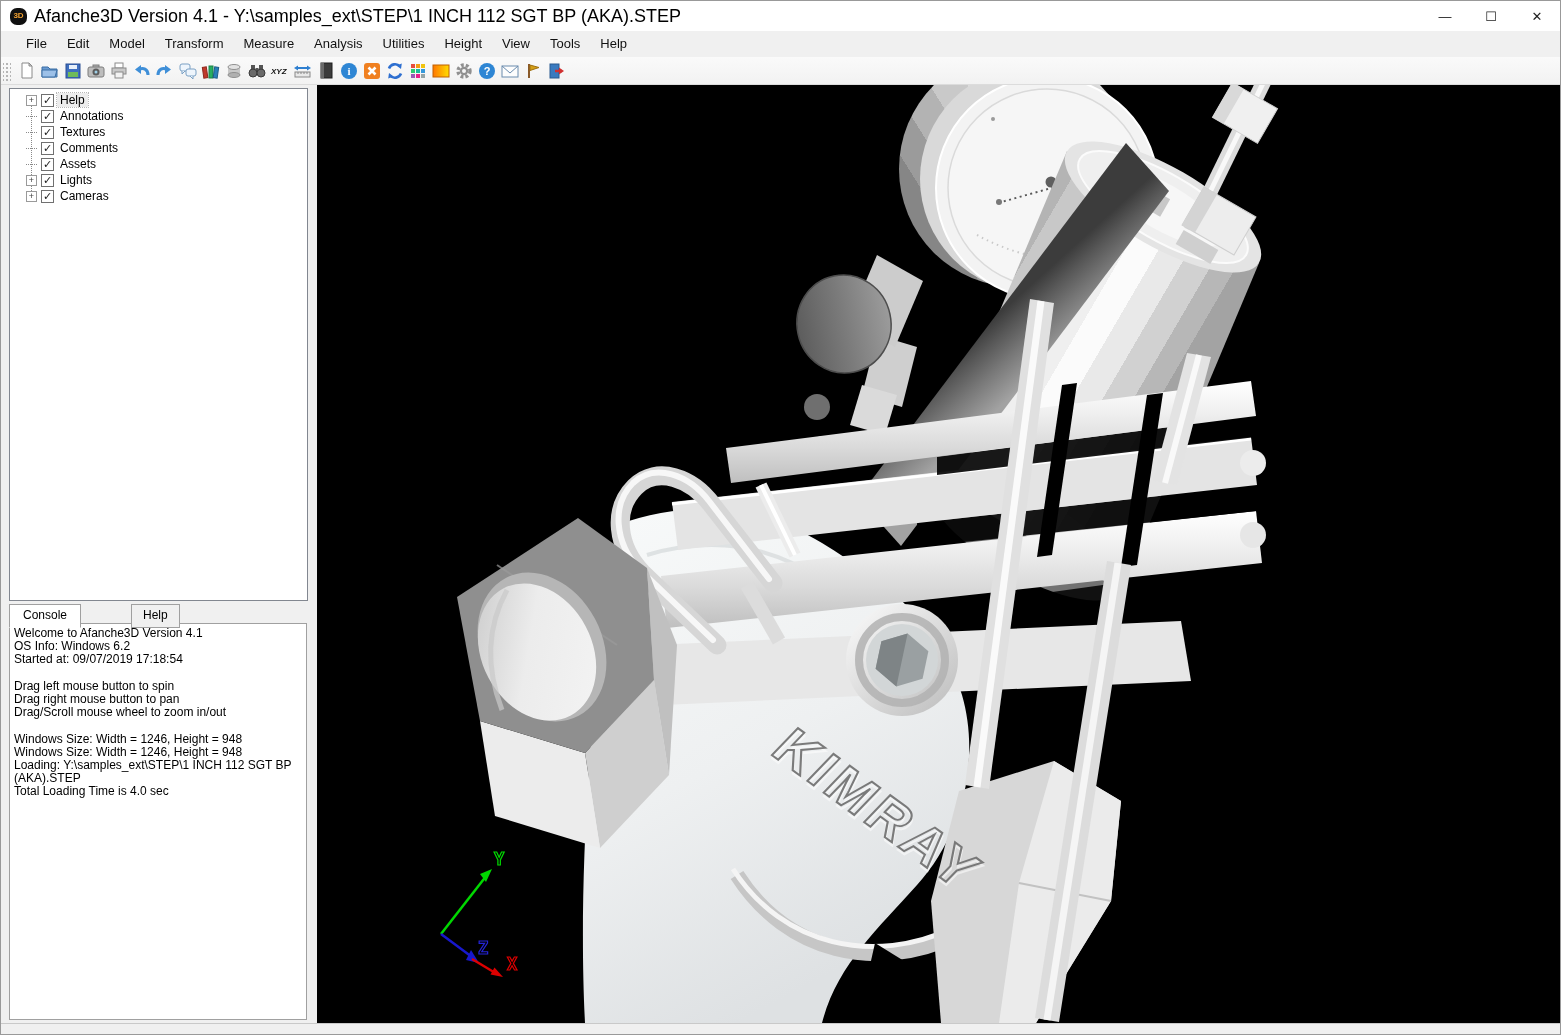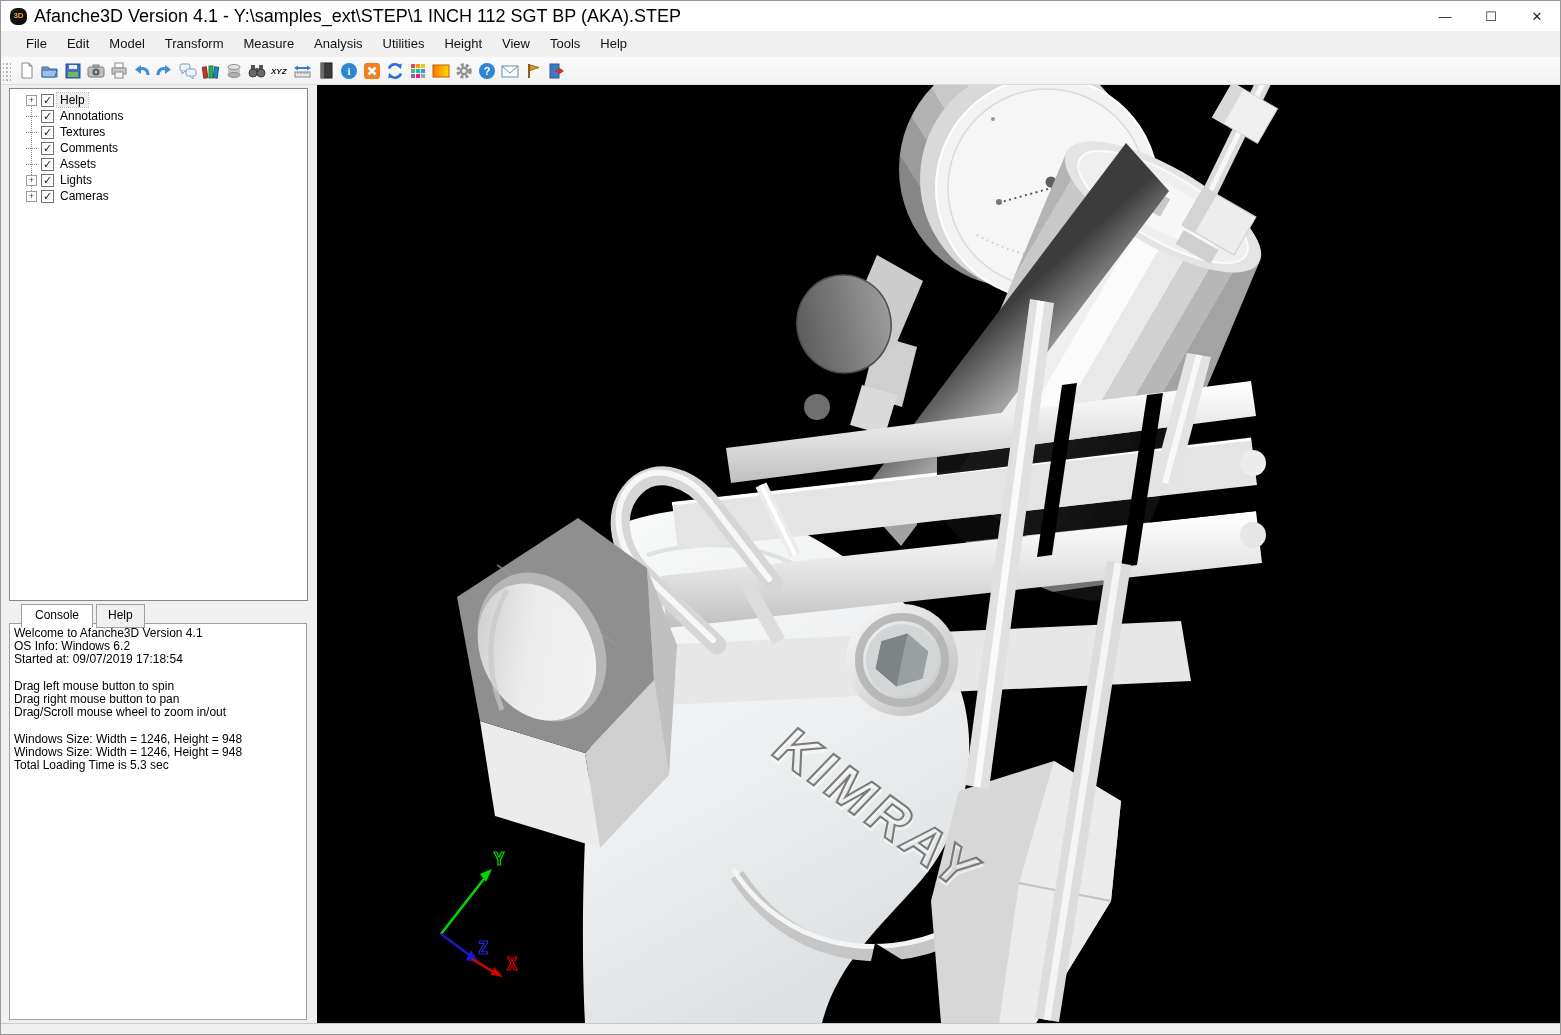--- a/index.html
+++ b/index.html
@@ -36,21 +36,21 @@
   .tree-row { height:16px; display:flex; align-items:center; font-size:12px; color:#000; }
   .t-conn { width:11px; height:11px; margin-left:16px; flex:none; position:relative; z-index:1; }
   .t-conn.plus { background:#fff; border:1px solid #9a9a9a; font-size:9px; line-height:8px;
                  text-align:center; color:#444; }
   .t-conn.dash { border-top:1px dotted #8a8a8a; height:0; margin-top:1px; }
   .t-check { width:13px; height:13px; border:1px solid #707070; background:#fff; flex:none;
              font-size:11px; line-height:11px; text-align:center; color:#1a1a1a; margin:0 3px 0 4px; }
   .t-label { padding:0 3px; line-height:14px; }
   .t-label.selected { background:#ededed; outline:1px dotted #b8b8b8; }
   
-  .tabs { position:absolute; left:20px; top:603px; display:flex; z-index:2; }
+  .tabs { position:absolute; left:8px; top:603px; display:flex; z-index:2;gap:47px; }
   .tab { font-size:12px; padding:3px 11px 4px; border:1px solid #a0a0a0; background:#f0f0f0;
          margin-right:3px; color:#000; }
   .tab.active { background:#fff; border-bottom-color:#fff; padding:3px 13px 5px; }
   .console-box { position:absolute; left:8px; top:622px; width:298px; height:397px;
                  background:#fff; border:1px solid #a0a0a0; font-size:12px; line-height:13.2px;
                  padding:3px 14px 0 4px; color:#000; overflow:hidden; }
   .console-box div { min-height:13px; }
   
   .viewport { position:absolute; left:316px; top:84px; width:1245px; height:938px; background:#000; }
   .viewport svg { display:block; }
@@ -315,21 +315,22 @@
     <div>Welcome to Afanche3D Version 4.1</div>
     <div>OS Info: Windows 6.2</div>
     <div>Started at: 09/07/2019 17:18:54</div>
     <div>&nbsp;</div>
     <div>Drag left mouse button to spin</div>
     <div>Drag right mouse button to pan</div>
     <div>Drag/Scroll mouse wheel to zoom in/out</div>
     <div>&nbsp;</div>
     <div>Windows Size: Width = 1246, Height = 948</div>
     <div>Windows Size: Width = 1246, Height = 948</div>
-    <div>Total Loading Time is 5.3 sec</div>
+    <div>Loading: Y:\samples_ext\STEP\1 INCH 112 SGT BP (AKA).STEP</div>
+    <div>Total Loading Time is 4.0 sec</div>
   </div>
 
 <div class="viewport">
 <svg width="1245" height="938" viewBox="0 0 1245 938">
   <defs>
     <linearGradient id="g_rim" gradientUnits="userSpaceOnUse" x1="560" y1="140" x2="720" y2="40">
       <stop offset="0" stop-color="#6f6f6f"></stop>
           <stop offset=".14" stop-color="#6f6f6f"></stop>
       <stop offset=".14" stop-color="#868686"></stop>
           <stop offset=".3" stop-color="#868686"></stop>

